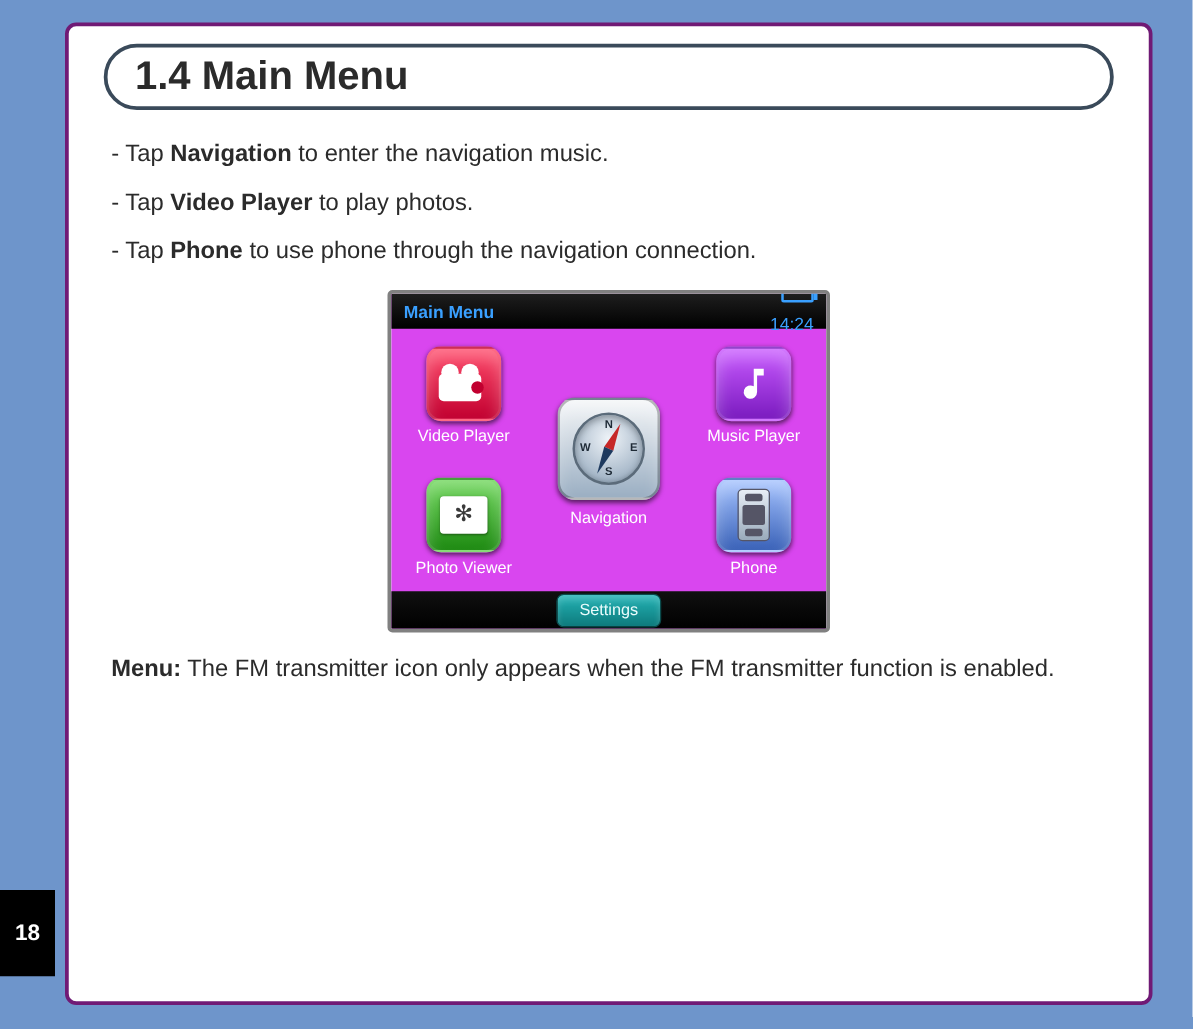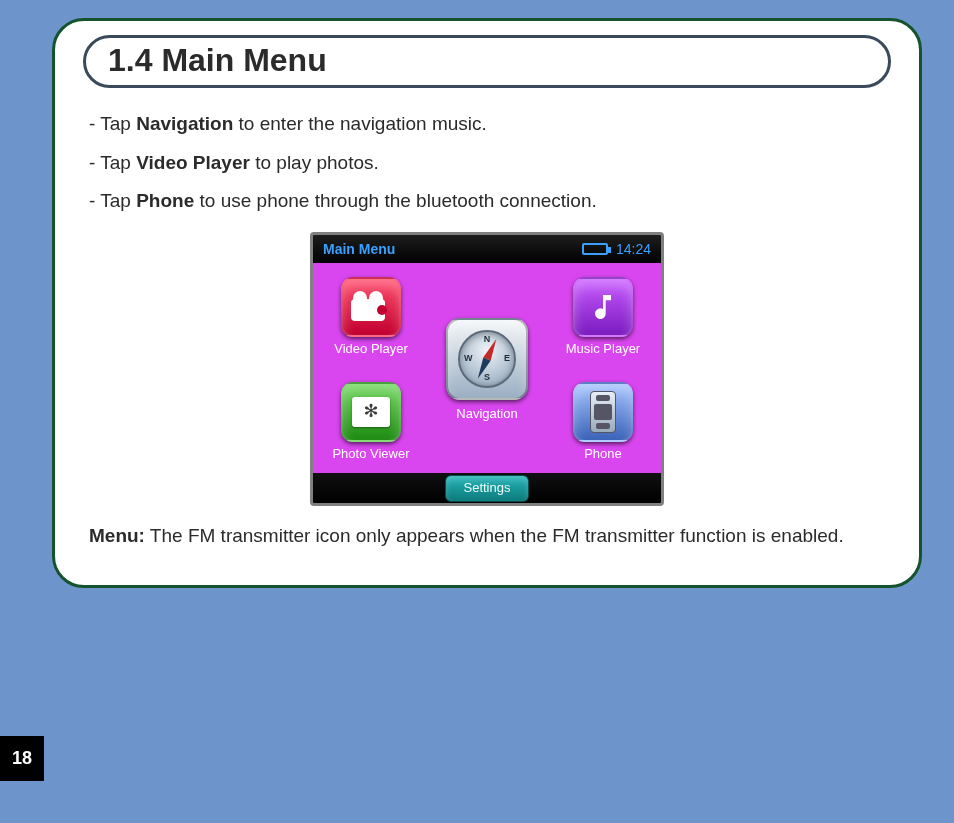--- a/index.html
+++ b/index.html
@@ -9,24 +9,24 @@
     height: 823px;
     font-family: Arial, Helvetica, sans-serif;
     position: relative;
     overflow: hidden;
   }
   .page-frame {
     position: absolute;
     left: 52px;
     top: 18px;
     width: 870px;
-    height: 570px;
+    height: 786px;
     background: #fff;
-    border: 3px solid #14532d;
-    border-radius: 32px;
+    border: 3px solid #701a75;
+    border-radius: 9px;
     padding: 14px 28px 20px 28px;
   }
   .title-bar {
     border: 3px solid #3a4a5a;
     border-radius: 40px;
     padding: 4px 22px 6px 22px;
     margin-bottom: 10px;
     display: inline-block;
     width: 100%;
   }
@@ -44,21 +44,21 @@
   .content p { margin: 14px 0; }
   .content .bold { font-weight: bold; }
   .page-number {
     position: absolute;
     left: 0;
     bottom: 42px;
     background: #000;
     color: #fff;
     font-weight: bold;
     font-size: 18px;
-    padding: 12px 12px;
+    padding: 24px 12px;
   }
 
   
   .device-wrap {
     width: 354px;
     margin: 18px auto 18px auto;
     border: 3px solid #808080;
     border-radius: 4px;
     overflow: hidden;
   }
@@ -73,21 +73,21 @@
   .dev-statusbar {
     height: 28px;
     background: linear-gradient(#1e1e1e,#000);
     display: flex;
     align-items: center;
     padding: 0 10px;
     font-size: 14px;
     justify-content: space-between;
   }
   .dev-statusbar .title { color: #3aa0ff; font-weight: bold; }
-  .dev-statusbar .right { color: #3aa0ff; display: flex; align-items: center; gap: 8px; }
+  .dev-statusbar .right { color: #3aa0ff; display: flex; align-items: flex-end; gap: 8px; flex-direction: column; }
   .battery {
     width: 26px; height: 12px; border: 2px solid #3aa0ff; border-radius: 2px;
     position: relative;
   }
   .battery::after {
     content: ""; position: absolute; right: -5px; top: 2px; width: 3px; height: 6px;
     background: #3aa0ff;
   }
   .battery .fill { background: #3aa0ff; height: 100%; width: 60%; }
 
@@ -205,21 +205,21 @@
 
   <div class="content">
 
     <p>
       <span>- Tap </span><span class="bold">Navigation</span><span> to enter the navigation music.</span>
     </p>
     <p>
       <span>- Tap </span><span class="bold">Video Player</span><span> to play photos.</span>
     </p>
     <p>
-      <span>- Tap </span><span class="bold">Phone</span><span> to use phone through the bluetooth connection.</span>
+      <span>- Tap </span><span class="bold">Phone</span><span> to use phone through the navigation connection.</span>
     </p>
 
     <div class="device-wrap">
       <div class="device">
 
         <div class="dev-statusbar">
           <span class="title">Main Menu</span>
           <span class="right">
             <span class="battery"><span class="fill"></span></span>
             <span>14:24</span>

